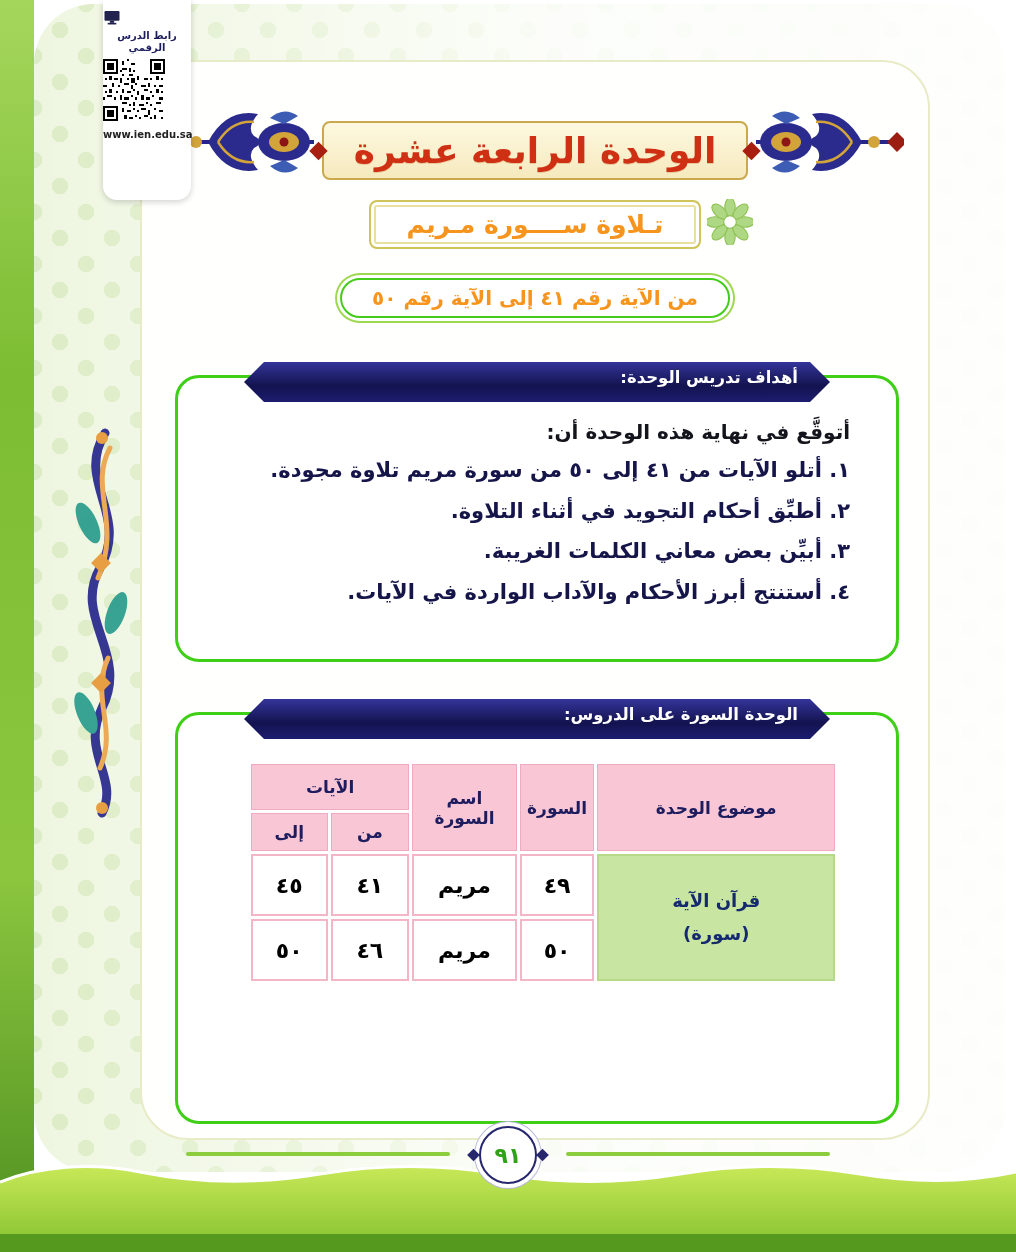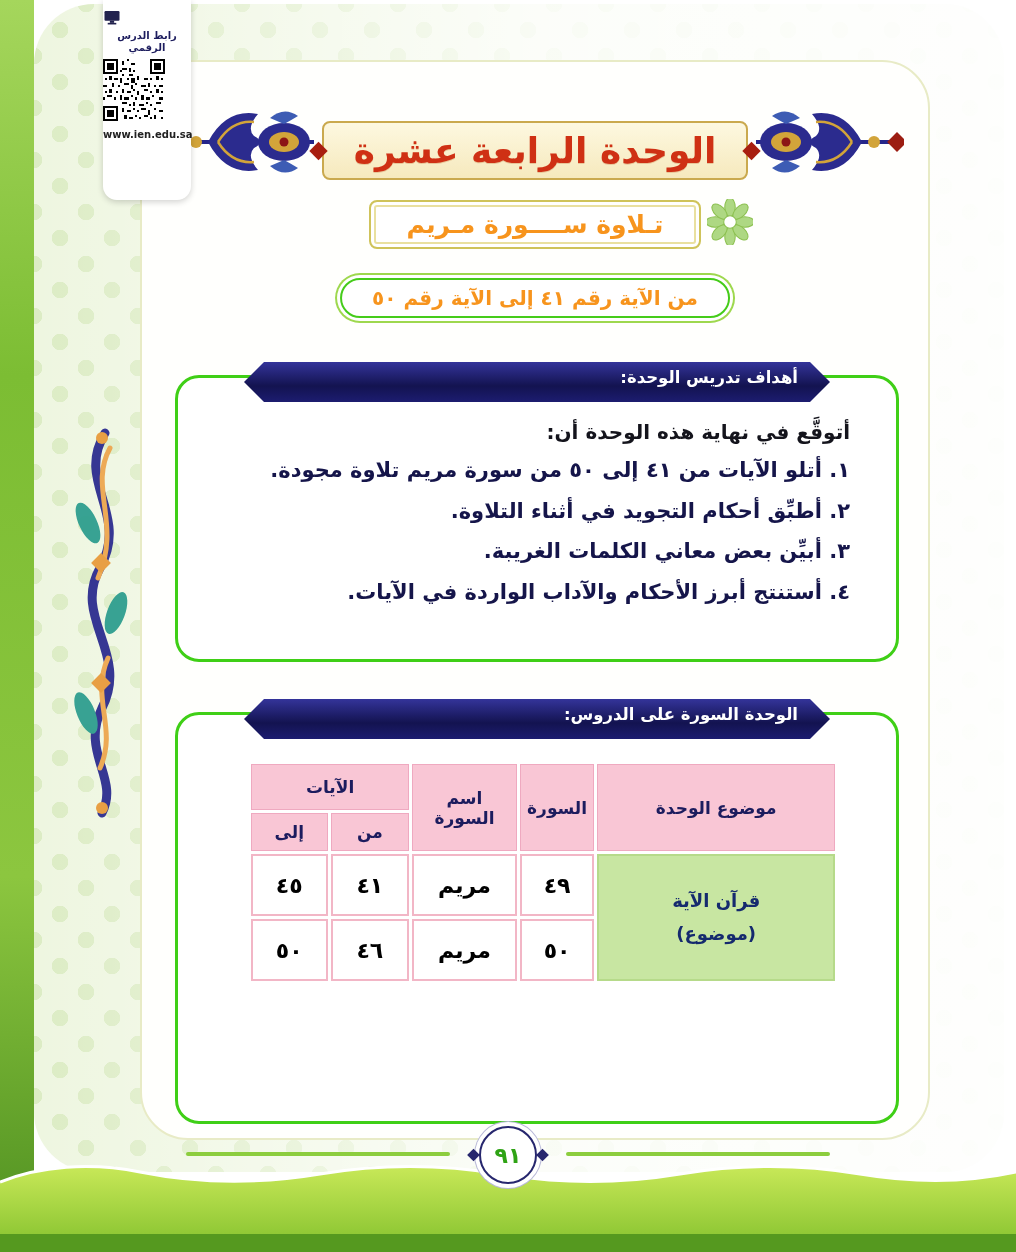--- a/index.html
+++ b/index.html
@@ -275,21 +275,21 @@
             </tr>
             <tr>
               <th>من</th>
               <th>إلى</th>
             </tr>
           </thead>
           <tbody>
             <tr>
               <td rowspan="2" class="topic-cell">
                 <div class="topic-line">قرآن الآية</div>
-                <div class="topic-line">(موضوع)</div>
+                <div class="topic-line">(سورة)</div>
               </td>
               <td>٤٩</td>
               <td>مريم</td>
               <td>٤١</td>
               <td>٤٥</td>
             </tr>
             <tr>
               <td>٥٠</td>
               <td>مريم</td>
               <td>٤٦</td>

